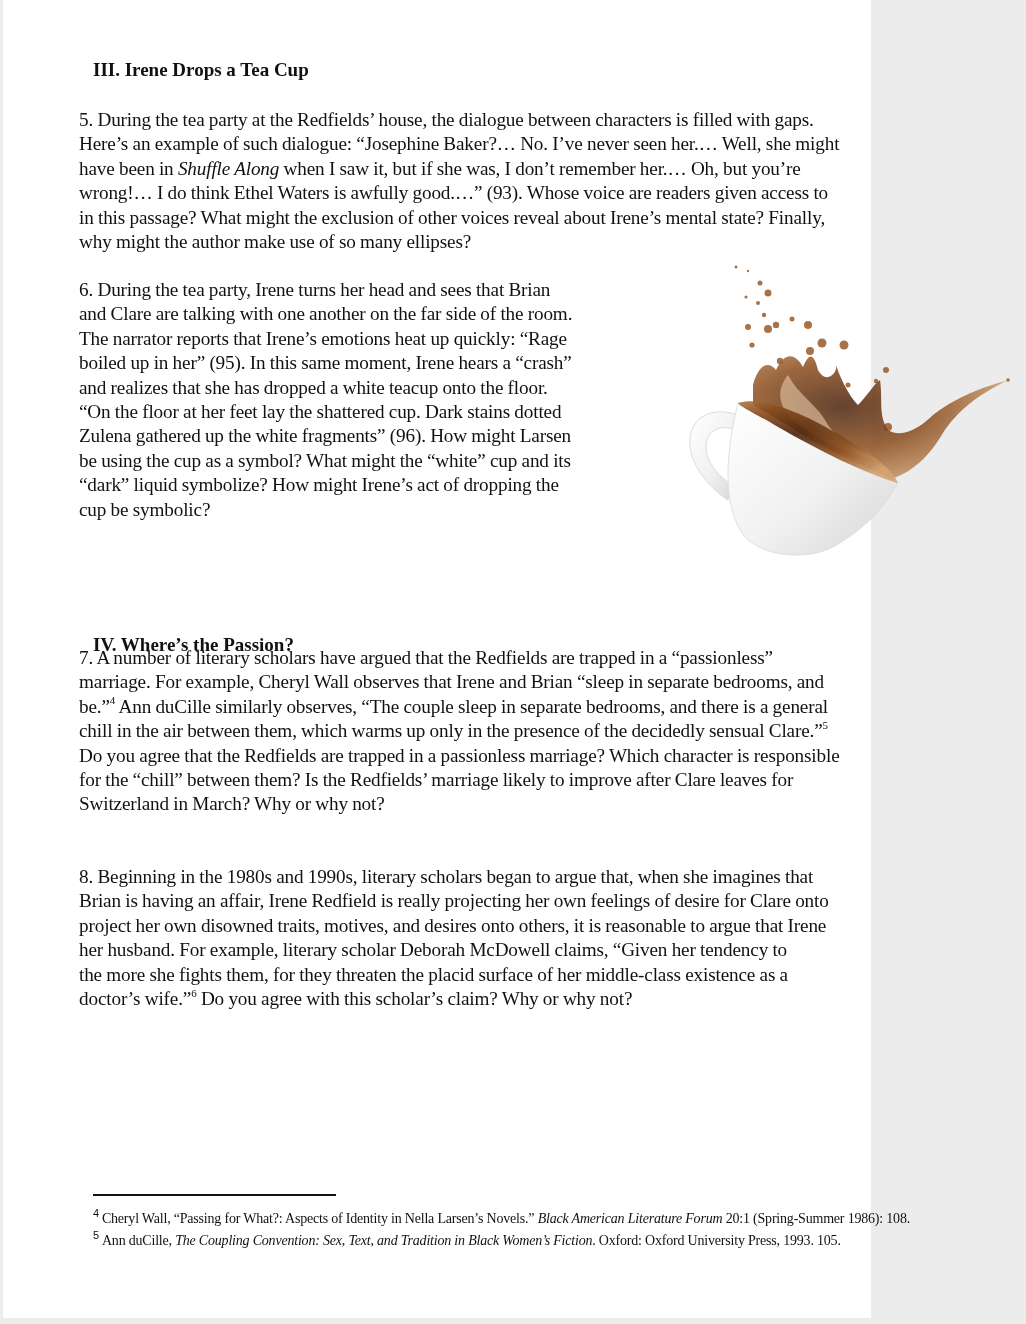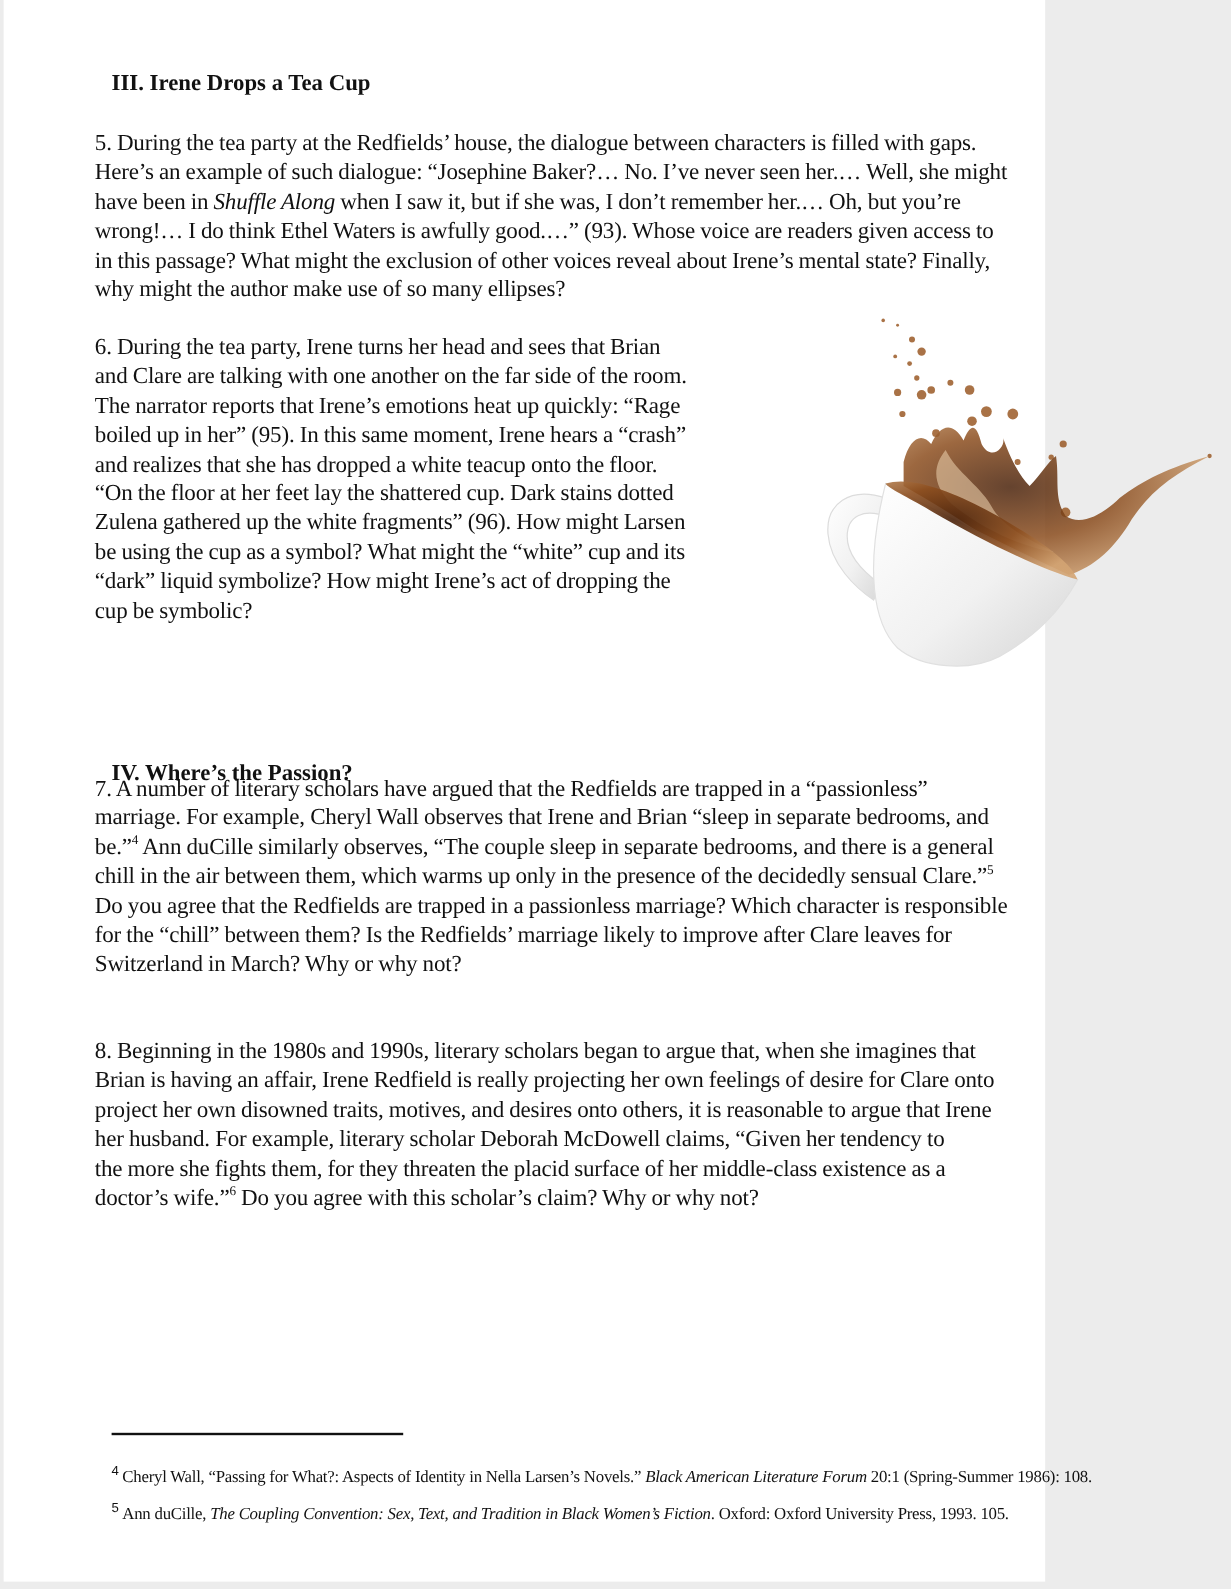--- a/index.html
+++ b/index.html
@@ -79,21 +79,21 @@
     .footnotes {
       position: absolute;
       left: 90px;
       top: 1210px;
       width: 880px;
       font-size: 14px;
       line-height: 18px;
       letter-spacing: -0.2px;
     }
     .fn {
-      margin: 13px 0 4px 0;
+      margin: 0 0 4px 0;
     }
     .fn .num {
       font-family: "Liberation Sans", "DejaVu Sans", sans-serif;
       font-size: 11px;
       vertical-align: super;
       line-height: 0;
       margin-right: 3px;
     }
   </style>
 </head>

